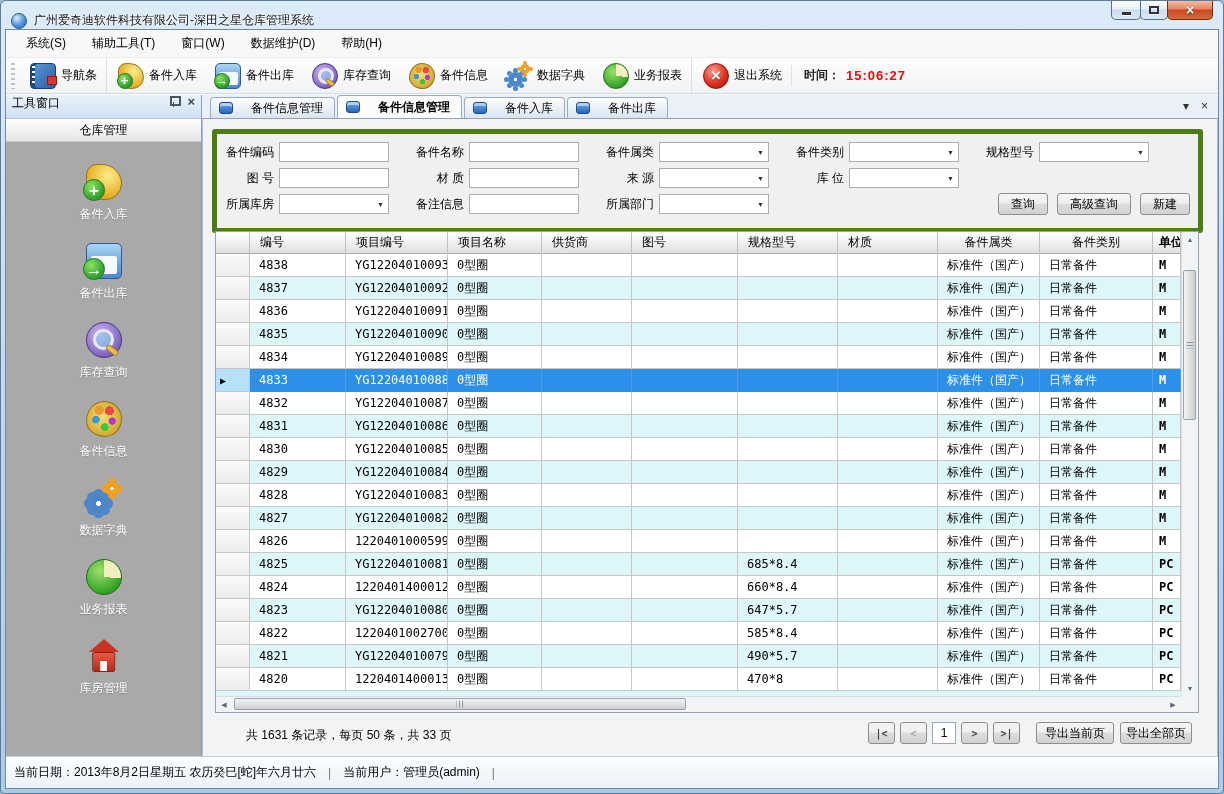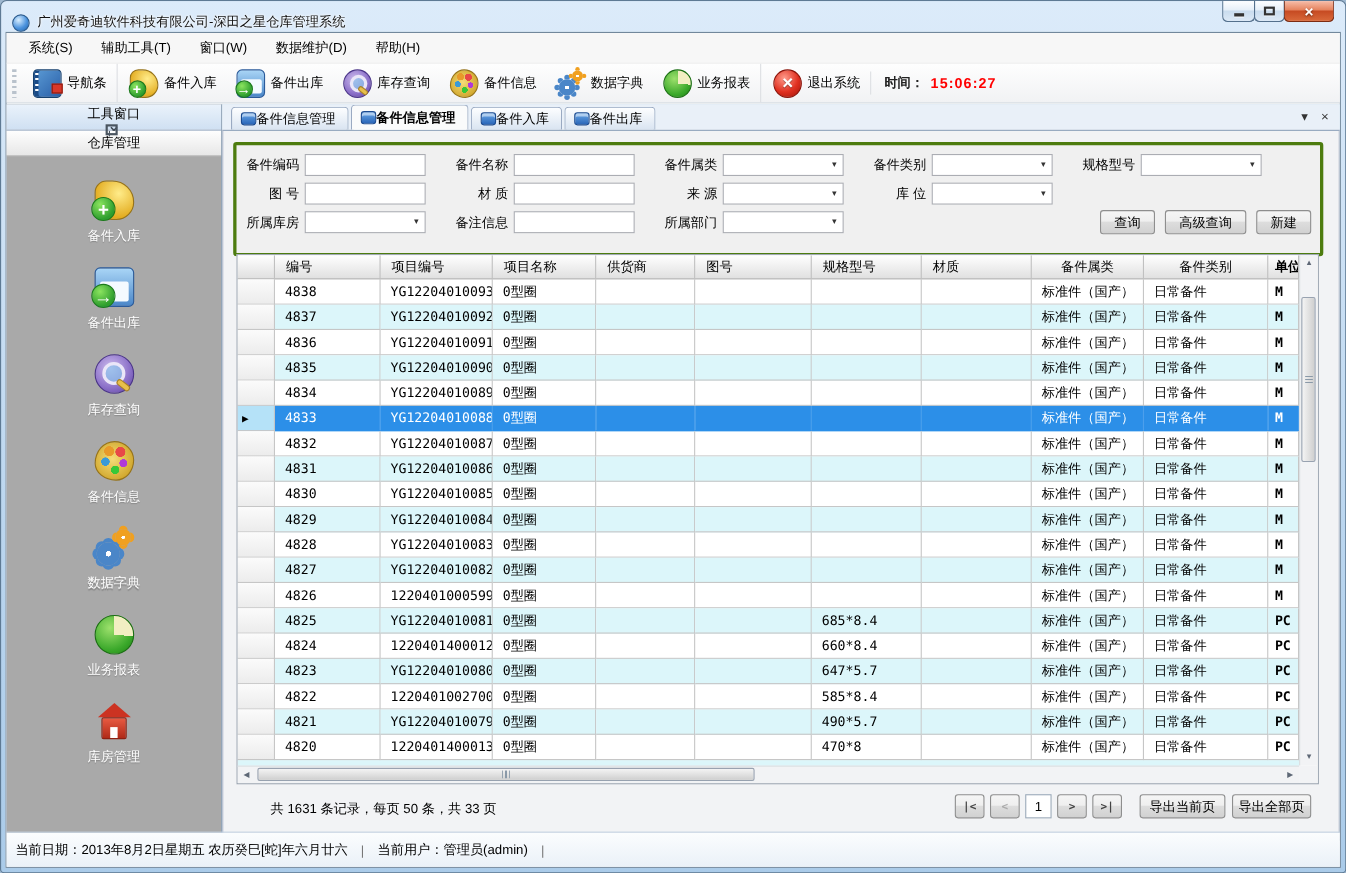--- a/index.html
+++ b/index.html
@@ -85,46 +85,46 @@
 
   .x-warehouse::before { content:''; position:absolute; top:2%; left:50%; transform:translateX(-50%);
       border-left:15px solid transparent; border-right:15px solid transparent; border-bottom:13px solid #CC3322; }
   .x-warehouse::after { content:''; position:absolute; top:40%; left:50%; transform:translateX(-50%); width:60%; height:50%;
       background:linear-gradient(#fff,#fff) center bottom / 32% 60% no-repeat, linear-gradient(#E85A42,#B02A18); border:1px solid #8E2012; border-radius:2px; }
 
   
   .main { position:absolute; top:65px; left:0; right:0; bottom:24px; display:flex; background:#C8DCF0; }
 
   .sidebar { width:196px; display:flex; flex-direction:column; background:#A9A9A9; border-right:1px solid #8FA3B8; }
-  .sb-header { height:24px; background:linear-gradient(#EAF2FB,#CFE0F2); border-bottom:1px solid #B4C4D6; display:flex; align-items:center; padding:0 6px;flex-direction:column; }
+  .sb-header { height:24px; background:linear-gradient(#EAF2FB,#CFE0F2); border-bottom:1px solid #B4C4D6; display:flex; align-items:flex-start; padding:0 6px; }
   .sb-title { flex:1; }
   .pin { width:11px; height:13px; position:relative; margin-right:8px; cursor:pointer; }
   .pin::before { content:''; position:absolute; left:2px; top:1px; width:7px; height:6px; border:2px solid #4A5560; }
   .pin::after { content:''; position:absolute; left:5px; top:7px; width:1px; height:5px; background:#4A5560; }
   .sb-close { color:#3A4550; font-size:13px; font-weight:bold; cursor:pointer; line-height:1; }
   .sb-group { height:23px; background:linear-gradient(#FEFEFE,#E7E7E7); border-bottom:1px solid #C6C6C6; text-align:center; line-height:22px; }
   .sb-body { flex:1; display:flex; flex-direction:column; align-items:center; padding-top:22px; gap:20px; overflow:hidden; }
   .sb-item { display:flex; flex-direction:column; align-items:center; gap:6px; cursor:pointer; }
   .sb-label { color:#fff; text-shadow:0 1px 1px rgba(0,0,0,.25); }
 
   .content { flex:1; position:relative; background:#E9F0F8; }
   .tabstrip { position:absolute; top:0; left:0; right:0; height:23px; display:flex; align-items:flex-end; padding-left:8px; }
-  .tab { height:21px; display:flex; align-items:center; gap:0; padding:0 11px 0 8px; margin-right:2px;
+  .tab { height:21px; display:flex; align-items:center; gap:18px; padding:0 11px 0 8px; margin-right:2px;
          border:1px solid #9AAAC2; border-bottom:none; border-radius:4px 4px 0 0;
          background:linear-gradient(#FDFEFF,#D9E4F1); cursor:pointer; white-space:nowrap; }
   .tab.x-active { background:#FAFBFB; font-weight:bold; height:23px; position:relative; z-index:2; }
   .ic-tabwin { width:14px; height:12px; border:1px solid #1A4A90; border-radius:3px; flex:none;
                background:linear-gradient(#6AA8E8,#2A66B8); box-shadow:inset 0 3px 0 rgba(255,255,255,.5); }
   .tab-controls { position:absolute; top:4px; right:10px; display:flex; gap:12px; color:#333; }
   .tc { cursor:pointer; font-size:12px; line-height:14px; }
 
   .workarea { position:absolute; top:23px; left:0; right:0; bottom:0; background:#F2F3F5; border:1px solid #AEBACB; border-top:1px solid #8FA3BC; }
 
   
-  .form-panel { position:absolute; top:10px; left:9px; right:14px; height:104px; background:#F0F0F0; border:3px solid #4d7c0f; border-radius:3px; padding:7px 0 18px 6px; }
+  .form-panel { position:absolute; top:10px; left:9px; right:14px; height:104px; background:#F0F0F0; border:5px solid #4d7c0f; border-radius:3px; padding:7px 0 18px 6px; }
   .form-row { height:22px; margin-bottom:4px; position:relative; display:flex; }
   .fields { display:flex; }
   .fcell { width:190px; display:flex; align-items:center; flex:none; }
   .flabel { width:56px; text-align:right; padding-right:5px; white-space:nowrap; flex:none; }
   .fctl { width:110px; height:20px; background:#fff; border:1px solid #ABADB3; display:flex; align-items:center; }
   .finner { flex:1; min-width:0; border:none; outline:none; background:transparent; height:16px; font:12px "Liberation Sans",sans-serif; padding:0 3px; }
   .arrow { width:15px; text-align:center; font-size:7px; color:#333; flex:none; }
   .form-buttons { position:absolute; right:8px; top:59px; display:flex; gap:9px; }
   .btn { height:22px; border:1px solid #8E8E8E; border-radius:3px; padding:0 12px; font:12px "Liberation Sans",sans-serif;
          background:linear-gradient(#F5F5F5,#EFEFEF 45%,#DDDDDD 50%,#D1D1D1); cursor:pointer; }

